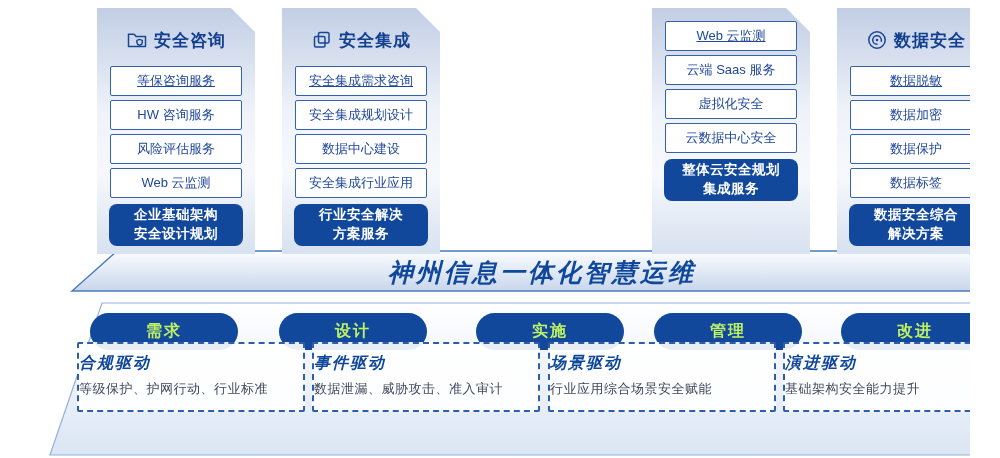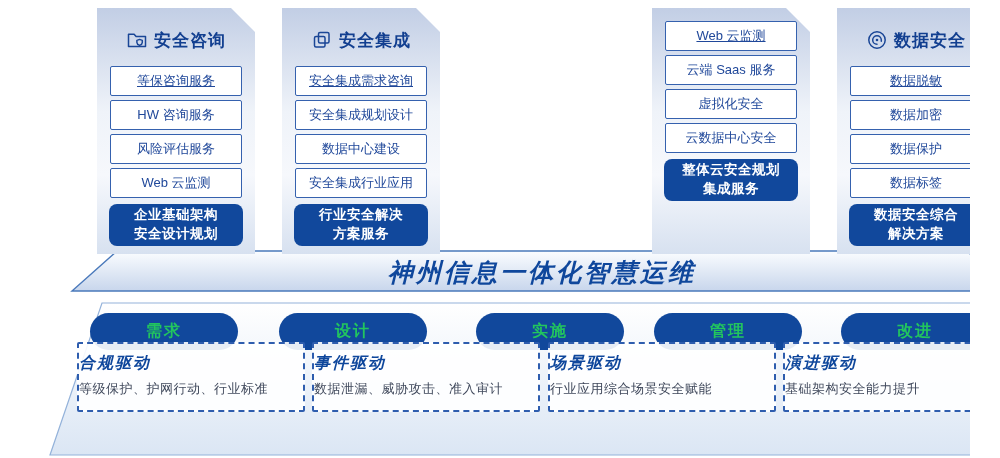--- a/index.html
+++ b/index.html
@@ -42,21 +42,21 @@
   .banner-text{
     position:absolute;left:0;top:256px;width:1000px;text-align:center;z-index:3;
     font-size:25px;font-weight:bold;font-style:italic;color:#0f479c;letter-spacing:3px;
   }
 
   
   .pill{
     position:absolute;top:313px;width:148px;height:37px;z-index:3;
     background:#11489c;border-radius:19px;
     display:flex;align-items:center;justify-content:center;
-    font-size:16px;font-weight:bold;color:#22c55e;letter-spacing:2px;
+    font-size:16px;font-weight:bold;color:#bef264;letter-spacing:2px;
   }
 
   
   .driver{
     position:absolute;top:342px;height:70px;z-index:3;
     border:2px dashed #2e5dae;border-radius:2px;background:rgba(255,255,255,.9);
     box-sizing:border-box;text-align:left;
   }
   .driver .d-title{
     margin-top:9px;font-size:16px;font-weight:bold;font-style:italic;

